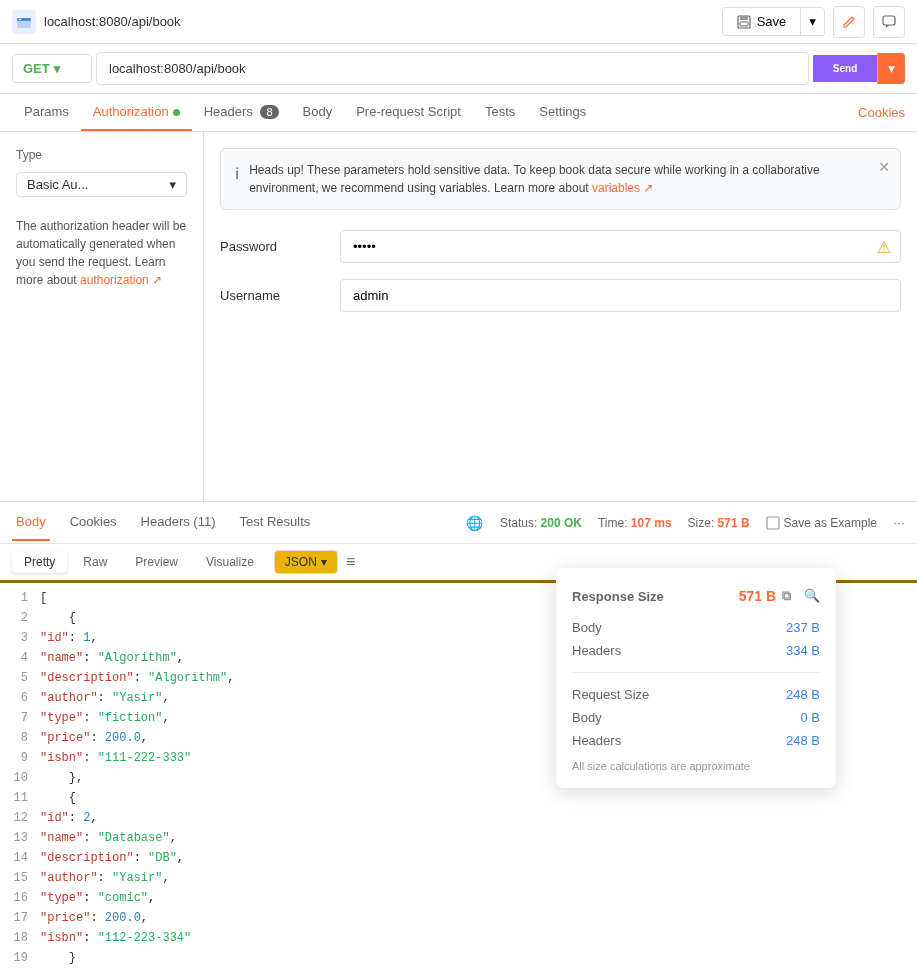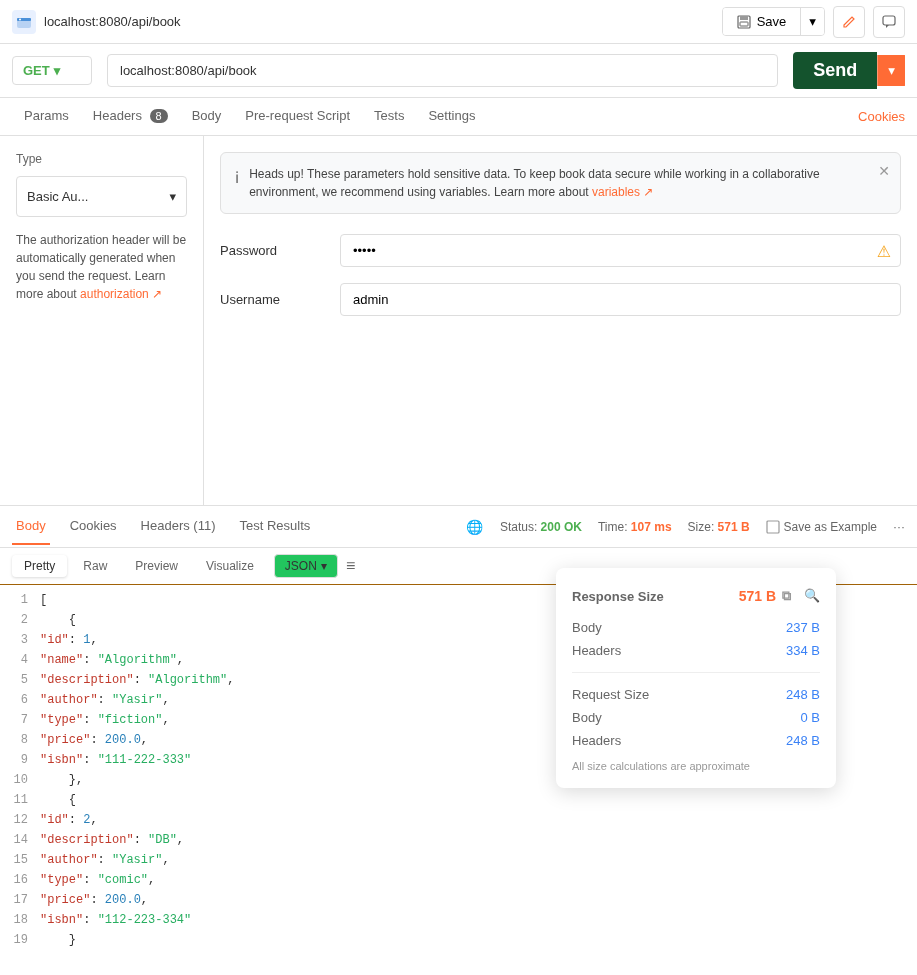--- a/index.html
+++ b/index.html
@@ -14,47 +14,47 @@
     .title-bar-icon { width: 24px; height: 24px; background: #e8f0fe; border-radius: 4px; display: flex; align-items: center; justify-content: center; }
     .title-bar-title { font-size: 13px; color: #333; font-weight: 500; }
     .title-bar-right { display: flex; align-items: center; gap: 8px; }
     .save-btn-group { display: flex; align-items: center; border: 1px solid #ddd; border-radius: 4px; overflow: hidden; }
     .save-btn-main { padding: 6px 14px; background: #fff; border: none; cursor: pointer; font-size: 13px; display: flex; align-items: center; gap: 6px; }
     .save-btn-arrow { padding: 6px 8px; background: #fff; border: none; border-left: 1px solid #ddd; cursor: pointer; }
     .icon-btn { width: 32px; height: 32px; border: 1px solid #ddd; border-radius: 4px; background: #fff; cursor: pointer; display: flex; align-items: center; justify-content: center; }
 
     
     .url-bar {
-      display: flex; align-items: center; gap: 15px; padding: 8px 12px;
+      display: flex; align-items: center; gap: 4px; padding: 8px 12px;
       background: #fff; border-bottom: 1px solid #e0e0e0;
     }
     .method-select { display: flex; align-items: center; gap: 4px; padding: 6px 10px; border: 1px solid #ddd; border-radius: 4px; cursor: pointer; min-width: 80px; font-weight: 600; color: #4CAF50; font-size: 13px; background: #fff; }
     .url-input { flex: 1; padding: 8px 12px; border: 1px solid #ddd; border-radius: 4px; font-size: 13px; color: #333; outline: none; }
     .send-btn { display: flex; align-items: center; gap: 0; border-radius: 4px; overflow: hidden; }
-    .send-btn-main { padding: 8px 20px; background: #14532d; color: white; border: none; cursor: pointer; font-size: 18px; font-weight: 600; }
+    .send-btn-main { padding: 8px 20px; background: #8b5cf6; color: white; border: none; cursor: pointer; font-size: 10px; font-weight: 600; }
     .send-btn-arrow { padding: 8px 10px; background: #FF6B35; color: white; border: none; border-left: 1px solid rgba(255,255,255,0.3); cursor: pointer; }
 
     
     .tabs-row {
       display: flex; align-items: center; border-bottom: 1px solid #e0e0e0;
       padding: 0 12px; background: #fff;
     }
     .tab { padding: 10px 12px; cursor: pointer; font-size: 13px; color: #666; border-bottom: 2px solid transparent; }
     .tab.active { color: #FF6B35; border-bottom: 2px solid #FF6B35; font-weight: 500; }
     .tab-badge { background: #666; color: #fff; border-radius: 8px; padding: 1px 6px; font-size: 11px; margin-left: 4px; }
     .tab-dot { display: inline-block; width: 7px; height: 7px; background: #4CAF50; border-radius: 50%; margin-left: 4px; vertical-align: middle; }
     .cookies-link { margin-left: auto; color: #FF6B35; cursor: pointer; font-size: 13px; }
 
     
     .main-content { display: flex; height: 370px; border-bottom: 1px solid #e0e0e0; }
 
     
     .left-panel { width: 204px; padding: 16px; border-right: 1px solid #e0e0e0; }
     .type-label { font-size: 12px; color: #666; margin-bottom: 10px; font-weight: 500; }
-    .type-select { display: flex; align-items: center; gap: 6px; padding: 12px 10px; border: 1px solid #ddd; border-radius: 4px; cursor: pointer; font-size: 13px; background: #fff; margin-bottom: 14px; }
+    .type-select { display: flex; align-items: center; gap: 6px; padding: 4px 10px; border: 1px solid #ddd; border-radius: 4px; cursor: pointer; font-size: 13px; background: #fff; margin-bottom: 20px; }
     .auth-desc { font-size: 12px; color: #555; line-height: 1.5; }
     .auth-link { color: #FF6B35; cursor: pointer; text-decoration: none; }
 
     
     .right-panel { flex: 1; padding: 16px; }
     .alert-box { display: flex; align-items: flex-start; gap: 10px; background: #f8f9fa; border: 1px solid #e0e0e0; border-radius: 6px; padding: 12px 14px; margin-bottom: 20px; position: relative; }
     .alert-icon { color: #666; font-size: 16px; flex-shrink: 0; margin-top: 1px; }
     .alert-text { font-size: 12px; color: #444; line-height: 1.5; }
     .alert-link { color: #FF6B35; cursor: pointer; text-decoration: none; }
     .alert-close { position: absolute; right: 10px; top: 10px; cursor: pointer; color: #999; font-size: 14px; }
@@ -69,24 +69,24 @@
     .response-tab { padding: 10px 4px; cursor: pointer; font-size: 13px; color: #666; border-bottom: 2px solid transparent; }
     .response-tab.active { color: #FF6B35; border-bottom: 2px solid #FF6B35; }
     .response-status { margin-left: auto; display: flex; align-items: center; gap: 16px; font-size: 12px; color: #666; }
     .status-ok { color: #4CAF50; font-weight: 600; }
     .status-time { color: #FF6B35; font-weight: 600; }
     .status-size { color: #FF6B35; font-weight: 600; }
     .save-example-btn { font-size: 12px; color: #666; cursor: pointer; display: flex; align-items: center; gap: 4px; }
     .more-btn { cursor: pointer; color: #666; }
 
     
-    .format-toolbar { display: flex; align-items: center; padding: 6px 12px; border-bottom: 1px solid #a16207; gap: 4px; }
+    .format-toolbar { display: flex; align-items: center; padding: 6px 12px; border-bottom: 3px solid #a16207; gap: 4px; }
     .fmt-btn { padding: 4px 12px; border-radius: 4px; border: none; cursor: pointer; font-size: 12px; background: transparent; color: #666; }
     .fmt-btn.active { background: #fff; box-shadow: 0 1px 3px rgba(0,0,0,0.15); color: #333; font-weight: 500; }
-    .json-select { display: flex; align-items: center; gap: 4px; padding: 4px 10px; border: 1px solid #ddd; border-radius: 4px; cursor: pointer; font-size: 12px; margin-left: 4px; background: #22c55e; }
+    .json-select { display: flex; align-items: center; gap: 4px; padding: 4px 10px; border: 1px solid #ddd; border-radius: 4px; cursor: pointer; font-size: 12px; margin-left: 4px; background: #eab308; }
     .filter-btn { margin-left: 4px; cursor: pointer; color: #666; }
 
     
     .code-view { flex: 1; overflow-y: auto; padding: 8px 0; font-family: 'Courier New', monospace; font-size: 12px; background: #fff; position: relative; }
     .code-line { display: flex; min-height: 20px; }
     .line-num { width: 40px; text-align: right; padding-right: 12px; color: #999; user-select: none; flex-shrink: 0; }
     .line-content { flex: 1; white-space: pre; }
 
     
     .popup-overlay { position: absolute; top: 568px; left: 556px; width: 280px; background: #fff; border-radius: 8px; box-shadow: 0 4px 20px rgba(0,0,0,0.15); z-index: 100; padding: 16px; }
@@ -149,20 +149,23 @@
   </div>
   <input class="url-input" value="localhost:8080/api/book" style="">
   <div class="send-btn">
     <button class="send-btn-main">Send</button>
     <button class="send-btn-arrow">▾</button>
   </div>
 </div>
 
 <div class="tabs-row">
   <div class="tab">Params</div>
+  <div class="tab active">
+    <span>Authorization</span><span class="tab-dot"></span>
+  </div>
   <div class="tab">
     Headers <span class="tab-badge">8</span>
   </div>
   <div class="tab">Body</div>
   <div class="tab">Pre-request Script</div>
   <div class="tab">Tests</div>
   <div class="tab">Settings</div>
   <span class="cookies-link">Cookies</span>
 </div>
 
@@ -283,20 +286,24 @@
       </div>
       <div class="code-line">
         <span class="line-num">11</span>
         <span class="line-content">    {</span>
       </div>
       <div class="code-line">
         <span class="line-num">12</span>
         <span class="line-content"><span style="color: rgb(192, 57, 43);">"id"</span><span style="color: rgb(51, 51, 51);">: </span><span style="color: rgb(41, 128, 185);">2</span><span style="color: rgb(51, 51, 51);">,</span></span>
       </div>
       <div class="code-line">
+        <span class="line-num">13</span>
+        <span class="line-content"><span style="color: rgb(192, 57, 43);">"name"</span><span style="color: rgb(51, 51, 51);">: </span><span style="color: rgb(39, 174, 96);">"Database"</span><span style="color: rgb(51, 51, 51);">,</span></span>
+      </div>
+      <div class="code-line">
         <span class="line-num">14</span>
         <span class="line-content"><span style="color: rgb(192, 57, 43);">"description"</span><span style="color: rgb(51, 51, 51);">: </span><span style="color: rgb(39, 174, 96);">"DB"</span><span style="color: rgb(51, 51, 51);">,</span></span>
       </div>
       <div class="code-line">
         <span class="line-num">15</span>
         <span class="line-content"><span style="color: rgb(192, 57, 43);">"author"</span><span style="color: rgb(51, 51, 51);">: </span><span style="color: rgb(39, 174, 96);">"Yasir"</span><span style="color: rgb(51, 51, 51);">,</span></span>
       </div>
       <div class="code-line">
         <span class="line-num">16</span>
         <span class="line-content"><span style="color: rgb(192, 57, 43);">"type"</span><span style="color: rgb(51, 51, 51);">: </span><span style="color: rgb(39, 174, 96);">"comic"</span><span style="color: rgb(51, 51, 51);">,</span></span>

